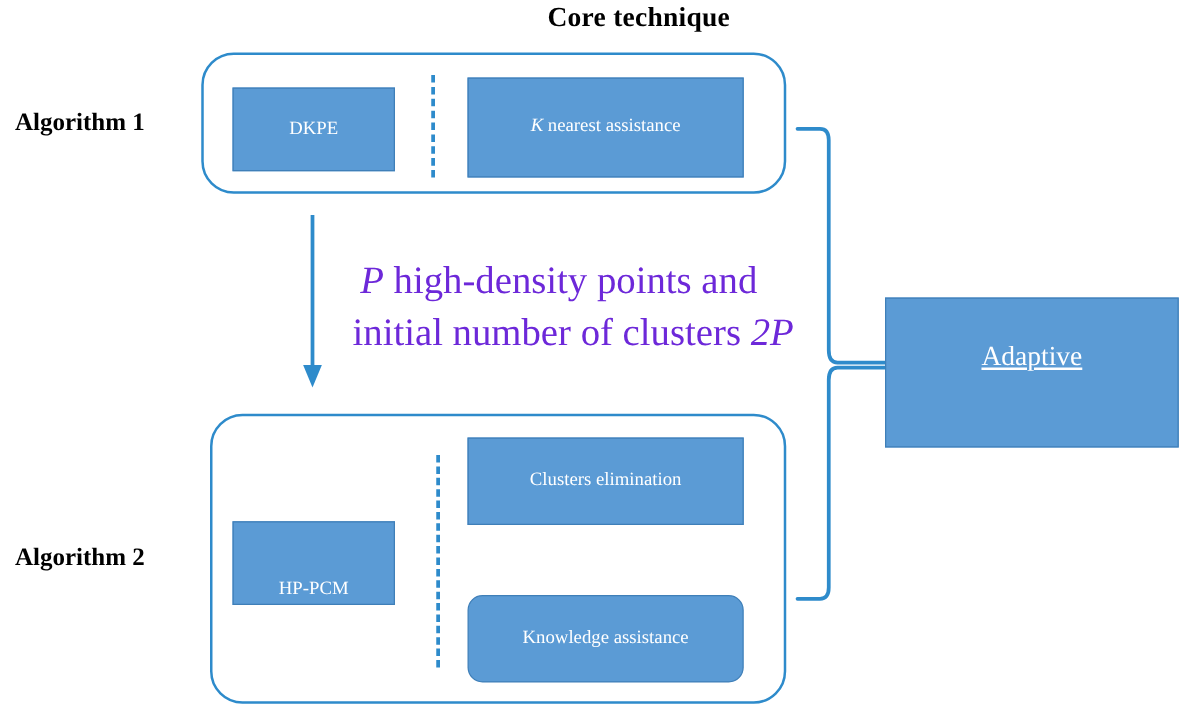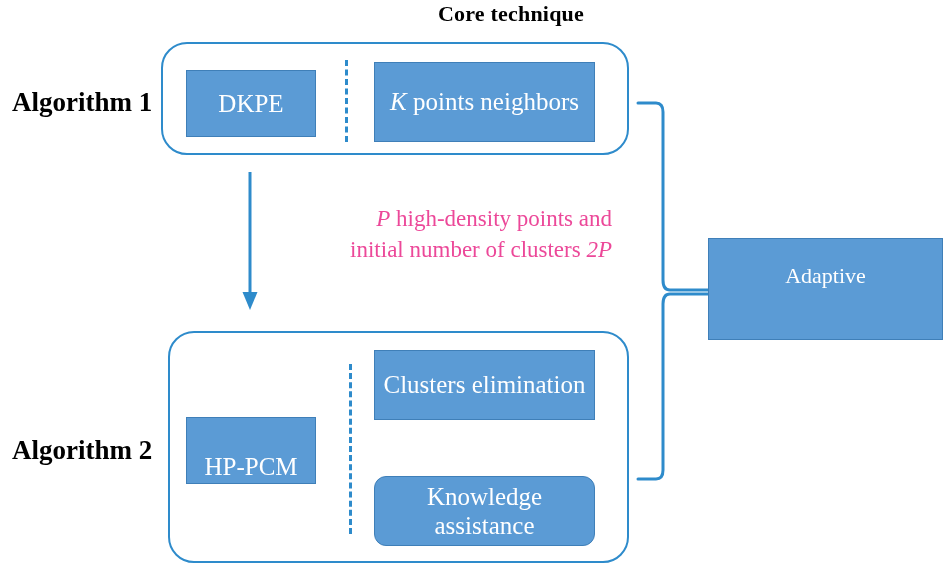--- a/index.html
+++ b/index.html
@@ -29,21 +29,21 @@
     color: #000000;
     letter-spacing: 0.2px;
     white-space: nowrap;
   }
 
   
   .algo-label {
     position: absolute;
     font-family: "Liberation Serif", "DejaVu Serif", serif;
     font-weight: bold;
-    font-size: 27px;
+    font-size: 20px;
     color: #000000;
     white-space: nowrap;
   }
   #algo1-label { left: 12px; top: 87px; }
   #algo2-label { left: 12px; top: 435px; }
 
   
   .group-box {
     position: absolute;
     box-sizing: border-box;
@@ -86,32 +86,33 @@
     position: absolute;
     box-sizing: border-box;
     background: #5B9BD5;
     border: 1.5px solid #3F7FB8;
     color: #ffffff;
     display: flex;
     align-items: center;
     justify-content: center;
     text-align: center;
     font-family: "Liberation Serif", "DejaVu Serif", serif;
-    font-size: 25px;
+    font-size: 15px;
     line-height: 1.18;
     padding: 2px 6px;
   }
   #box-dkpe        { left: 186px; top: 70px;  width: 130px; height: 67px; }
   #box-knn         { left: 374px; top: 62px;  width: 221px; height: 80px; }
   #box-hppcm       { left: 186px; top: 417px; width: 130px; height: 67px; align-items: flex-end; }
   #box-clusters    { left: 374px; top: 350px; width: 221px; height: 70px; }
   #box-knowledge   { left: 374px; top: 476px; width: 221px; height: 70px; border-radius: 12px; }
   #box-adaptive    {
-    left: 708px; top: 238px; width: 235px; height: 102px;
+    left: 708px; top: 238px; width: 235px; height: 120px;
     font-size: 22px;
+    text-decoration: underline;
   }
 
   .tech-box .ital { font-style: italic; }
   .tech-box .lines { display: block; }
 
   
   #arrow-down {
     position: absolute;
     left: 230px;
     top: 170px;
@@ -119,24 +120,24 @@
     height: 145px;
   }
 
   
   #arrow-note {
     position: absolute;
     left: 282px;
     top: 203px;
     width: 330px;
     font-family: "Liberation Serif", "DejaVu Serif", serif;
-    font-size: 23px;
+    font-size: 31px;
     line-height: 1.35;
-    color: #ec4899;
-    text-align: right;
+    color: #6d28d9;
+    text-align: center;
     white-space: nowrap;
   }
   #arrow-note .ital { font-style: italic; }
 
   
   #brace {
     position: absolute;
     left: 630px;
     top: 92px;
     width: 90px;
@@ -154,21 +155,21 @@
   <div id="algo2-label" class="algo-label">Algorithm 2</div>
 
   <div id="group-algo1" class="group-box"></div>
   <div id="divider-algo1" class="dashed-divider"></div>
 
   <div id="box-dkpe" class="tech-box">
     <span>DKPE</span>
   </div>
 
   <div id="box-knn" class="tech-box">
-    <span class="lines"><span class="ital">K</span><span> points neighbors</span></span>
+    <span class="lines"><span class="ital">K</span><span> nearest assistance</span></span>
   </div>
 
   <div id="arrow-down">
     <svg width="40" height="145" viewBox="0 0 40 145" xmlns="http://www.w3.org/2000/svg">
       <line x1="20" y1="2" x2="20" y2="126" stroke="#2E8BCB" stroke-width="3"></line>
       <polygon points="20,140 12.5,122 27.5,122" fill="#2E8BCB"></polygon>
     </svg>
   </div>
 
   <div id="arrow-note">

